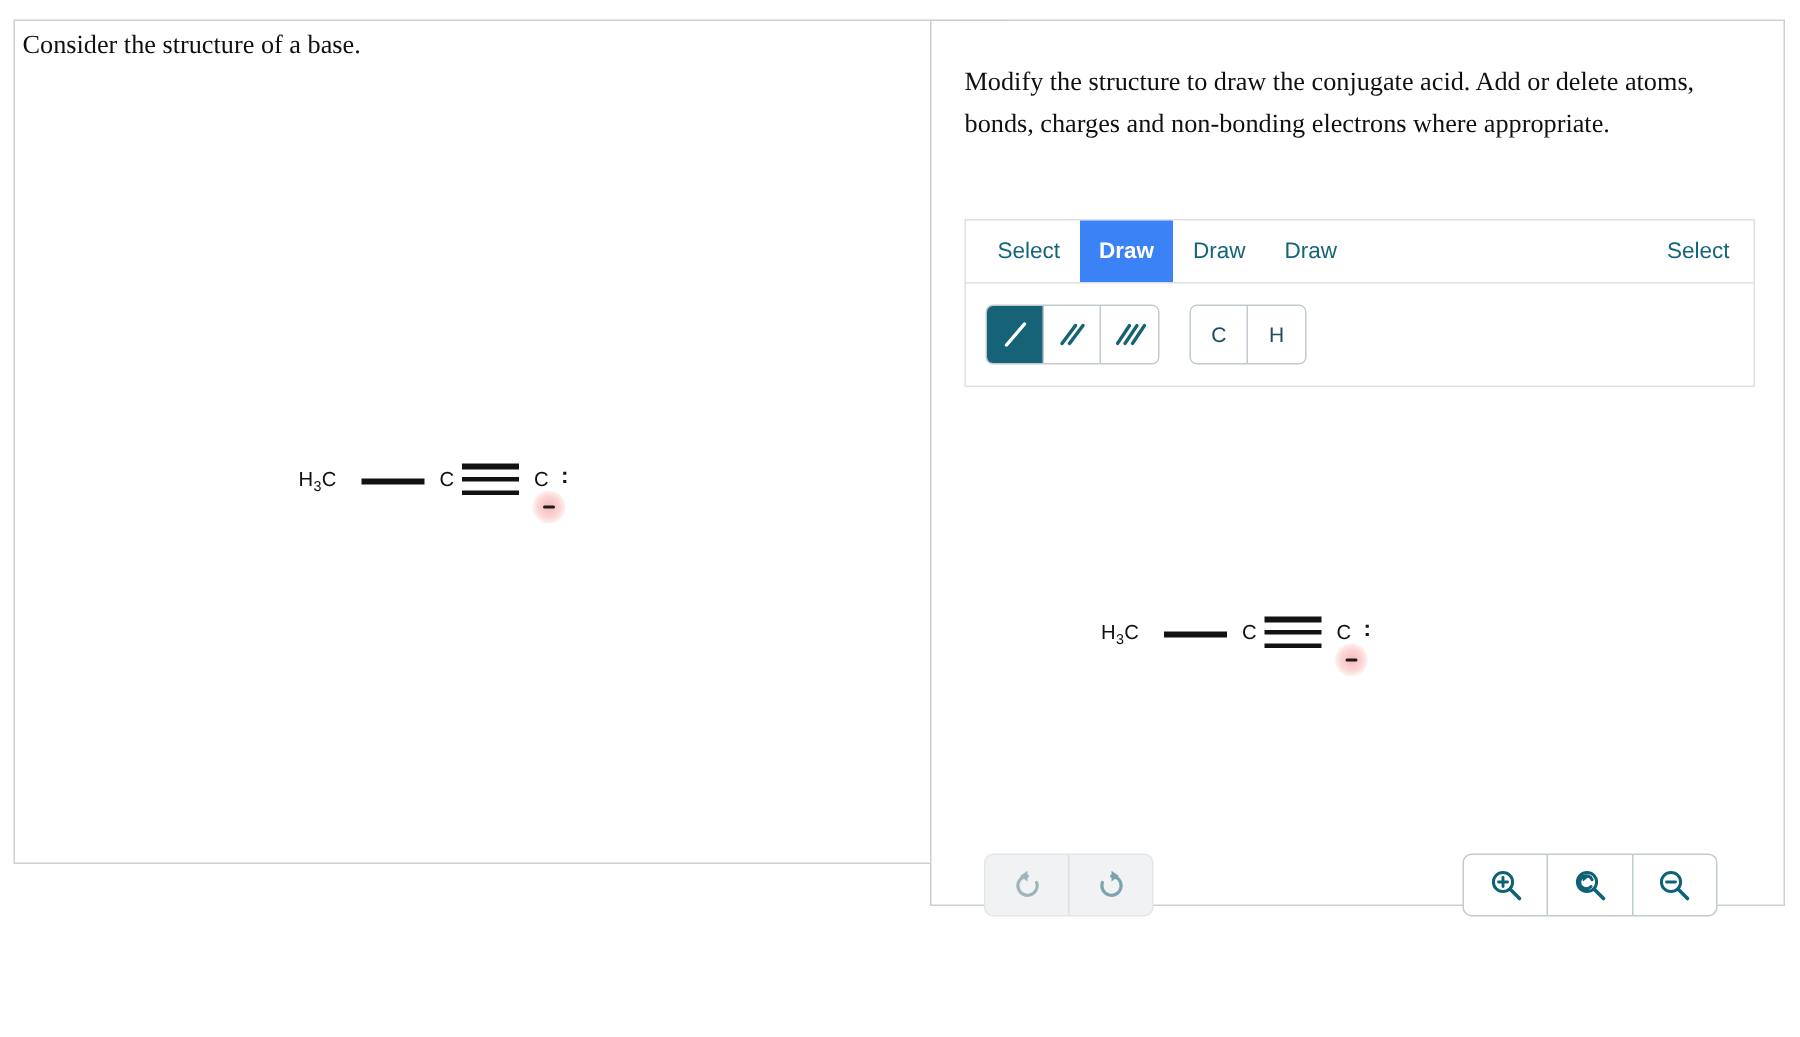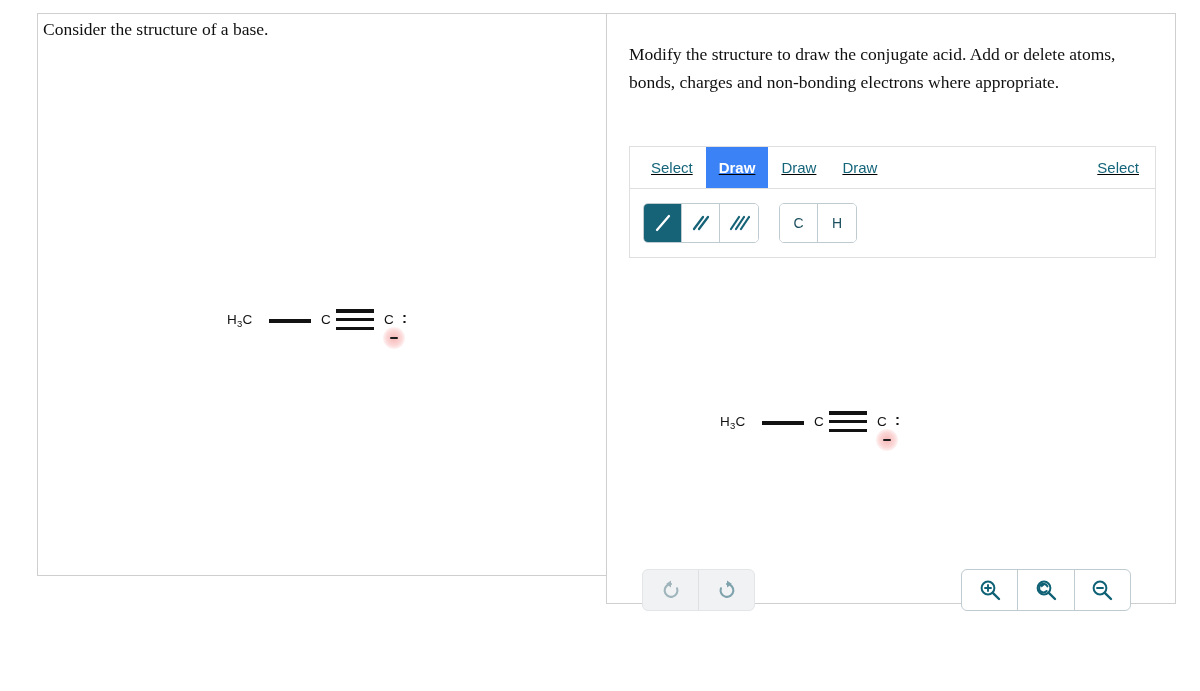--- a/index.html
+++ b/index.html
@@ -20,24 +20,23 @@
     position: absolute;
     background: #ffffff;
     border: 1px solid #cfcfcf;
     box-sizing: border-box;
   }
   #left-panel {
     left: 9px;
     top: 13px;
     width: 663px;
     height: 563px;
-    margin-left: 28px;
   }
   #right-panel {
-    left: 606px;
+    left: 620px;
     top: 13px;
     width: 570px;
     height: 591px;
     padding-left: 28px;
   }
 
   
   .prompt-left {
     position: absolute;
     left: 5px;
@@ -67,21 +66,20 @@
     box-sizing: border-box;
     background: #ffffff;
   }
   .tab-row {
     display: flex;
     align-items: stretch;
     border-bottom: 1px solid #dfdfdf;
     height: 42px;
     padding-left: 8px;
     box-sizing: border-box;
-    text-decoration: underline;
   }
   .tab {
     display: flex;
     align-items: center;
     padding: 0 13px;
     font-family: "Liberation Sans", "DejaVu Sans", sans-serif;
     font-size: 15px;
     color: #15657a;
     cursor: pointer;
     background: transparent;

